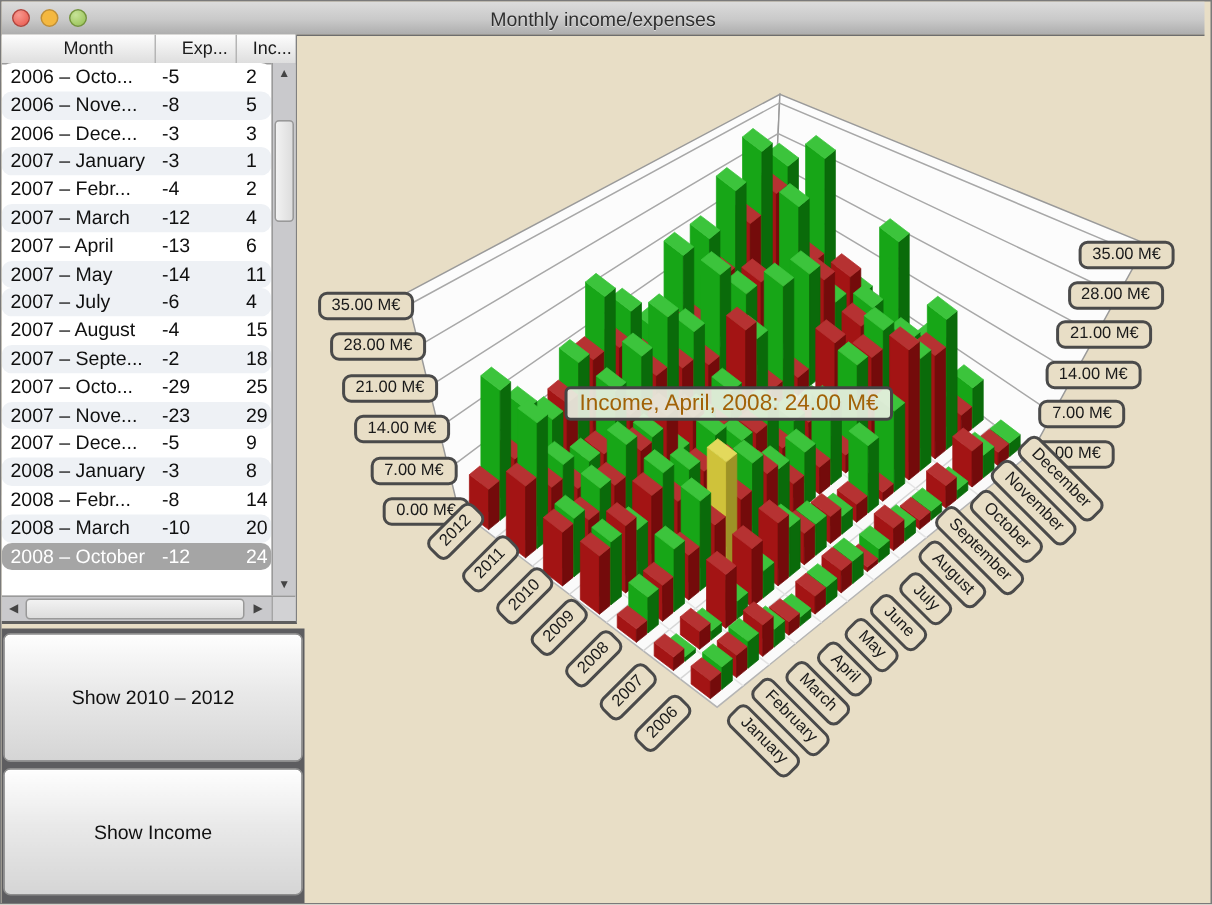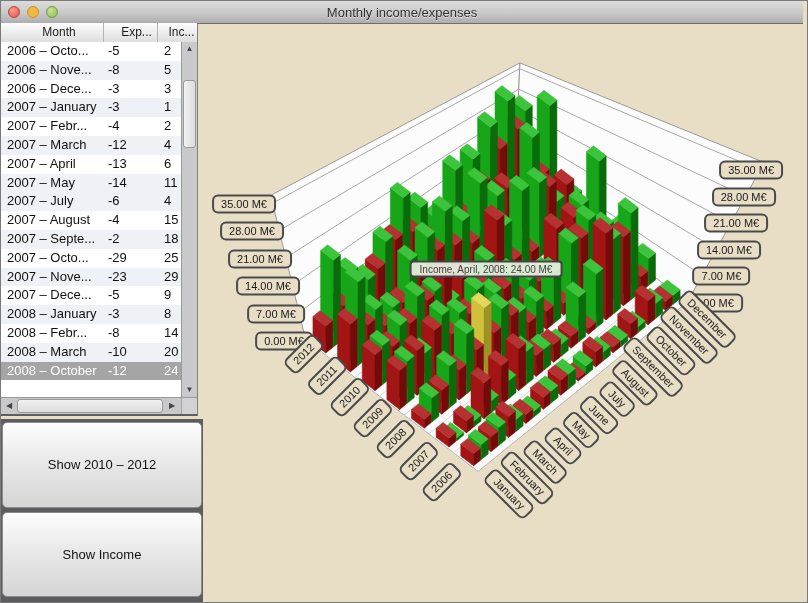--- a/index.html
+++ b/index.html
@@ -19,21 +19,21 @@
   .left-panel{position:absolute;left:0;top:22px;width:203px;bottom:0;}
   .table-frame{position:absolute;left:0;top:0;width:197px;height:393px;background:#fff;
     border-right:1px solid #808080;border-bottom:2px solid #5e5e5e;box-sizing:border-box;overflow:hidden;}
   .thead{display:flex;height:19px;background:linear-gradient(#fdfdfd,#dedede);border-bottom:1px solid #9b9b9b;
     font-size:12px;color:#1c1c1c;text-align:center;}
   .th{line-height:18px;box-sizing:border-box;border-right:1px solid #b5b5b5;white-space:nowrap;overflow:hidden;}
   .th.c0{width:103px;padding-left:14px;}
   .th.c1{width:54px;padding-left:12px;}
   .th.c2{flex:1;padding-left:8px;border-right:none;}
   .tbody{position:absolute;left:0;top:19px;right:16px;bottom:17px;overflow:hidden;font-size:13px;color:#101010;}
-  .trow{display:flex;height:18.8px;line-height:18.8px;white-space:nowrap;}
+  .trow{display:flex;height:18.8px;line-height:18.8px;white-space:nowrap;border-radius:7px;}
   .trow.even{background:#ffffff;}
   .trow.odd{background:#eef1f5;}
   .trow.selected{background:#a5a5a5;color:#ffffff;}
   .td{box-sizing:border-box;overflow:hidden;white-space:nowrap;}
   .td.c0{width:103px;padding-left:6px;}
   .td.c1{width:54px;padding-left:4px;}
   .td.c2{flex:1;padding-left:6px;}
   
   .vscroll{position:absolute;top:19px;right:0;width:16px;bottom:17px;background:#c9c9cc;border-left:1px solid #9a9a9a;box-sizing:border-box;}
   .vthumb{position:absolute;left:1px;right:1px;top:38px;height:66px;background:linear-gradient(90deg,#f2f2f2,#dddddd);border:1px solid #999;border-radius:3px;}
@@ -51,21 +51,21 @@
     display:flex;flex-direction:column;gap:4px;padding:3px 1px 5px 1px;box-sizing:border-box;}
   .btn{flex:1;border:1px solid #8d8d8d;border-radius:5px;background:linear-gradient(#fefefe,#e9e9e9 45%,#d5d5d5);
     font-family:"Liberation Sans",sans-serif;font-size:13px;color:#111;box-shadow:inset 0 1px 0 #fff;cursor:default;}
   
   .chart-area{position:absolute;left:197px;top:22px;right:0;bottom:0;}
   .chart-area svg{position:absolute;left:0;top:0;width:100%;height:100%;}
   .axis-label{position:absolute;background:#e8dec6;border:2px solid #4a4a4a;border-radius:6px;
     padding:0px 7px;font-size:11px;line-height:15px;color:#1a1a1a;white-space:nowrap;}
   .tooltip{position:absolute;left:288px;top:246px;transform:translate(-50%,-50%);
     background:rgba(234,240,227,0.92);border:2px solid #454545;border-radius:4px;
-    padding:1px 8px;font-size:10px;color:#404040;white-space:nowrap;z-index:5;}
+    padding:1px 8px;font-size:15px;color:#a16207;white-space:nowrap;z-index:5;}
 </style>
 </head>
 <body>
 
 <div class="window">
 
   <div class="titlebar">
     <div class="lights">
       <span class="light close"></span>
       <span class="light min"></span>

